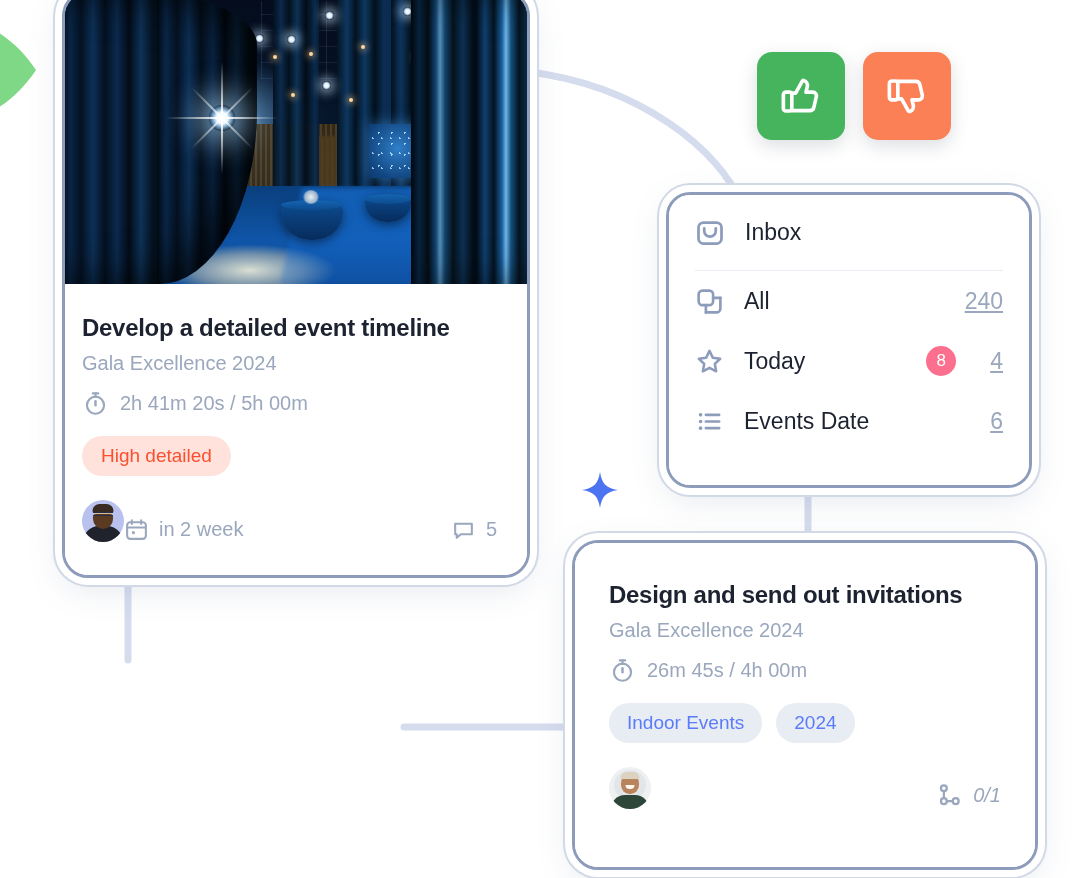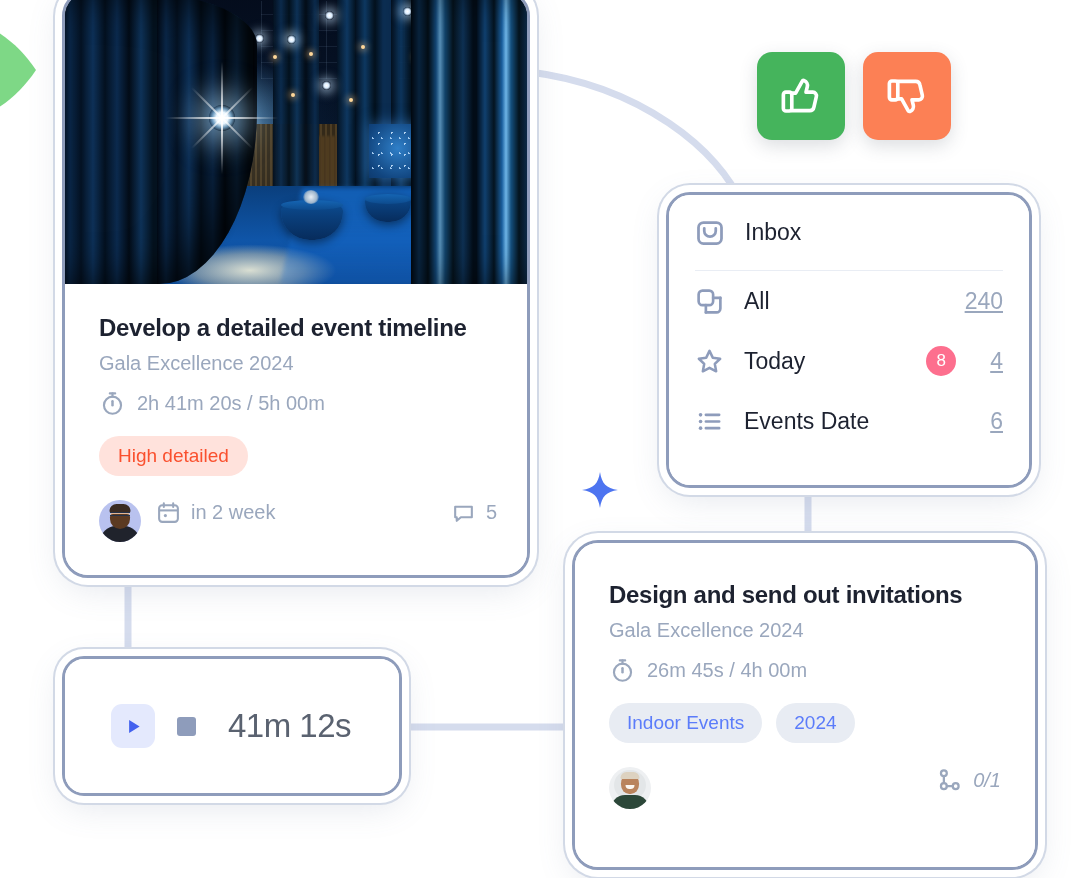--- a/index.html
+++ b/index.html
@@ -199,21 +199,21 @@
     position: absolute; left: 0; right: 0; top: 0; height: 10px;
     border-radius: 50%;
     background: linear-gradient(to bottom,#1565b4,#0d4b8d);
   }
   .centerpiece {
     position: absolute; width: 16px; height: 14px; border-radius: 50%;
     background: radial-gradient(circle, #e8eef5 0%, #9fb6cc 55%, rgba(140,165,190,0) 80%);
   }
 
   
-  .card-body { padding: 30px 30px 0 34px; flex: 1; }
+  .card-body { padding: 30px 30px 0 17px; flex: 1; }
   .task-title {
     font-size: 24px; font-weight: 700; color: #1d2230;
     letter-spacing: -.3px; line-height: 1.15;
   }
   .task-project {
     margin-top: 10px;
     font-size: 20px; color: #9aa7bd; font-weight: 400;
   }
   .time-row {
     margin-top: 15px;
@@ -223,21 +223,21 @@
 
   .badge-row { margin-top: 19px; }
   .prio-badge {
     display: inline-block;
     background: #ffe2dc; color: #fa502e;
     font-size: 19px; padding: 9px 19px; border-radius: 20px;
   }
 
   .meta-row {
     margin-top: 24px;
-    display: flex; align-items: flex-start; gap: 15px;
+    display: flex; align-items: flex-end; 
   }
   .avatar {
     width: 42px; height: 42px; border-radius: 50%;
     flex: none; overflow: hidden; position: relative;
   }
   
   .avatar.a1 { background: #b9c2ef; }
   .avatar.a1 .head {
     position: absolute; left: 50%; top: 6px; width: 19px; height: 20px;
     transform: translateX(-50%); border-radius: 48% 48% 44% 44%;
@@ -506,31 +506,20 @@
               <path d="M4 6.5h16v10H9.5L5.5 20v-3.5H4z" stroke="#9aa7bd" stroke-width="2" stroke-linejoin="round"></path>
             </svg>
             <span class="c-text">5</span>
           </div>
         </div>
       </div>
 
     </div>
   </div>
 
-  <div class="card-shell" id="timer-widget">
-    <div class="card-inner">
-      <div class="play-btn">
-        <svg width="21" height="21" viewBox="0 0 24 24">
-          <path d="M7 4.5l12 7.5-12 7.5z" fill="#4361ee"></path>
-        </svg>
-      </div>
-      <div class="stop-btn"></div>
-      <div class="timer-text">41m 12s</div>
-    </div>
-  </div>
 
   <div class="card-shell" id="inbox-panel">
     <div class="card-inner">
 
       <div class="inbox-head">
         <svg width="30" height="30" viewBox="0 0 24 24" fill="none">
           <rect x="2.8" y="3.6" width="18.4" height="16.8" rx="4" stroke="#8e9cbb" stroke-width="2.2"></rect>
           <path d="M7.4 8.2v2.2a4.6 4.6 0 009.2 0V8.2" stroke="#8e9cbb" stroke-width="2.2" stroke-linecap="round"></path>
         </svg>
         <span class="label">Inbox</span>

